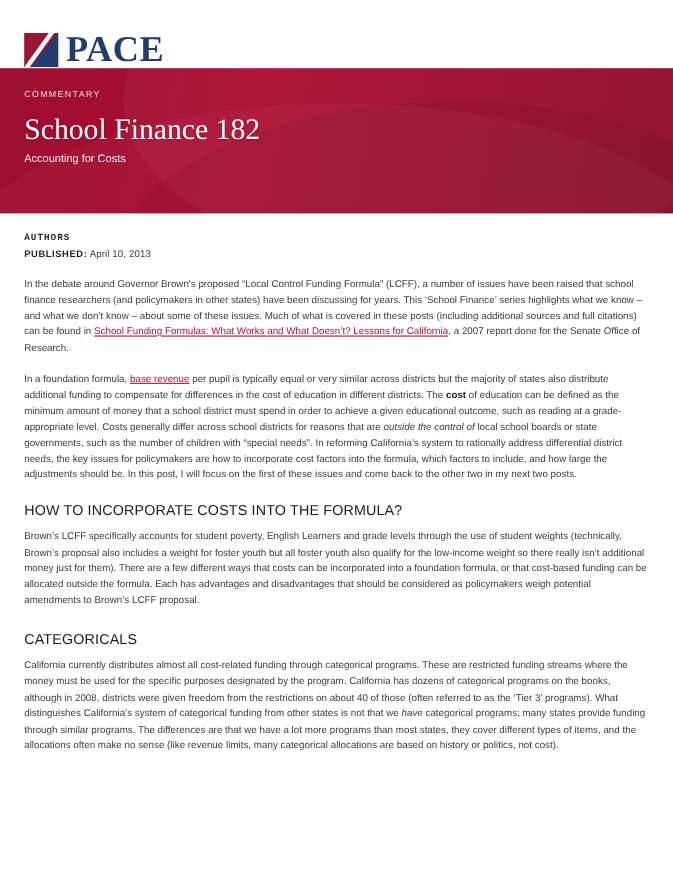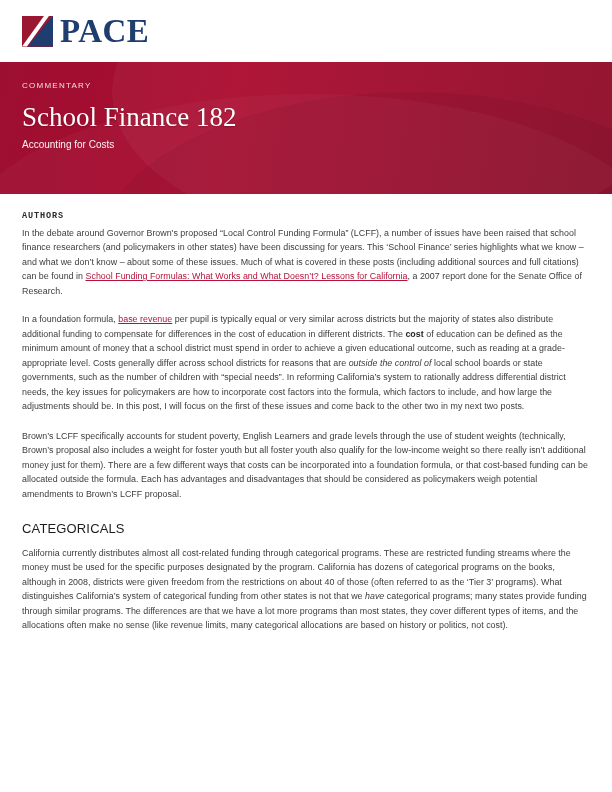--- a/index.html
+++ b/index.html
@@ -13,21 +13,21 @@
     font-family: "Liberation Sans", sans-serif;
     overflow: hidden;
     position: relative;
   }
 
   
   .logo-bar {
     height: 62px;
     background: #ffffff;
     display: flex;
-    align-items: center;
+    align-items: flex-end;
     padding-left: 22px;
     box-sizing: border-box;
   }
   .logo {
     display: flex;
     align-items: center;
     gap: 7px;
   }
   .logo-mark {
     width: 31px;
@@ -210,29 +210,34 @@
     <div class="eyebrow">COMMENTARY</div>
     <h1 class="banner-title">School Finance 182</h1>
     <div class="banner-subtitle">Accounting for Costs</div>
   </div>
 </div>
 
 <div class="content">
 
   <div class="meta-label">AUTHORS</div>
 
+  <div class="meta-published">
+    <b>PUBLISHED:</b>
+    <span>April 10, 2013</span>
+  </div>
 
   <div class="abstract">
     <span>In the debate around Governor Brown's proposed “Local Control Funding Formula” (LCFF), a number of issues have been raised that school finance researchers (and policymakers in other states) have been discussing for years. This ‘School Finance’ series highlights what we know – and what we don’t know – about some of these issues. Much of what is covered in these posts (including additional sources and full citations) can be found in </span><a class="doc-link" href="#">School Funding Formulas: What Works and What Doesn’t? Lessons for California</a><span>, a 2007 report done for the Senate Office of Research.</span>
   </div>
 
   <p class="body-text">
     <span>In a foundation formula, </span><a class="doc-link plain" href="#">base revenue</a><span> per pupil is typically equal or very similar across districts but the majority of states also distribute additional funding to compensate for differences in the cost of education in different districts. The </span><b>cost</b><span> of education can be defined as the minimum amount of money that a school district must spend in order to achieve a given educational outcome, such as reading at a grade-appropriate level. Costs generally differ across school districts for reasons that are </span><i>outside the control of</i><span> local school boards or state governments, such as the number of children with “special needs”.  In reforming California’s system to rationally address differential district needs, the key issues for policymakers are how to incorporate cost factors into the formula, which factors to include, and how large the adjustments should be. In this post, I will focus on the first of these issues and come back to the other two in my next two posts.</span>
   </p>
 
+  <h2 class="section-head first">HOW TO INCORPORATE COSTS INTO THE FORMULA?</h2>
   <p class="body-text">Brown’s LCFF specifically accounts for student poverty, English Learners and grade levels through the use of student weights (technically, Brown’s proposal also includes a weight for foster youth but all foster youth also qualify for the low-income weight so there really isn’t additional money just for them). There are a few different ways that costs can be incorporated into a foundation formula, or that cost-based funding can be allocated outside the formula. Each has advantages and disadvantages that should be considered as policymakers weigh potential amendments to Brown’s LCFF proposal.</p>
 
   <h2 class="section-head">CATEGORICALS</h2>
   <p class="body-text">
     <span>California currently distributes almost all cost-related funding through categorical programs. These are restricted funding streams where the money must be used for the specific purposes designated by the program. California has dozens of categorical programs on the books, although in 2008, districts were given freedom from the restrictions on about 40 of those (often referred to as the ‘Tier 3’ programs). What distinguishes California’s system of categorical funding from other states is not that we </span><i>have</i><span> categorical programs; many states provide funding through similar programs. The differences are that we have a lot more programs than most states, they cover different types of items, and the allocations often make no sense (like revenue limits, many categorical allocations are based on history or politics, not cost).</span>
   </p>
 
 </div>
 
 </body></html>

